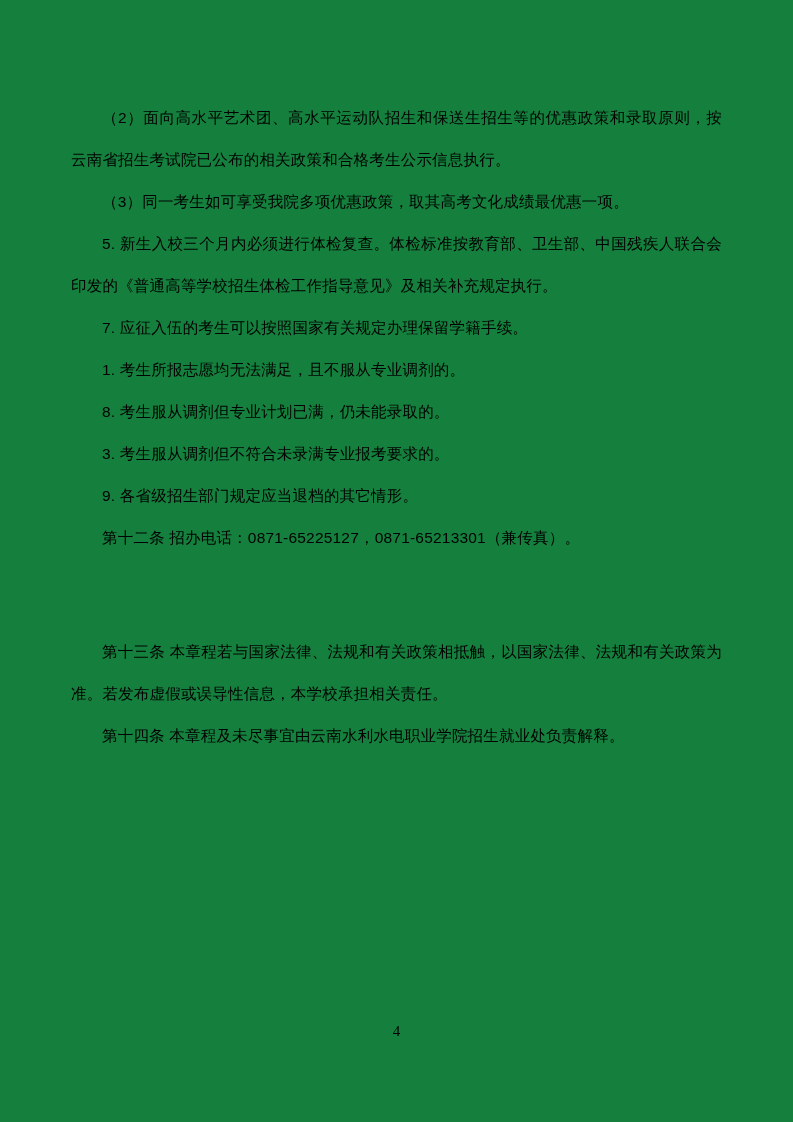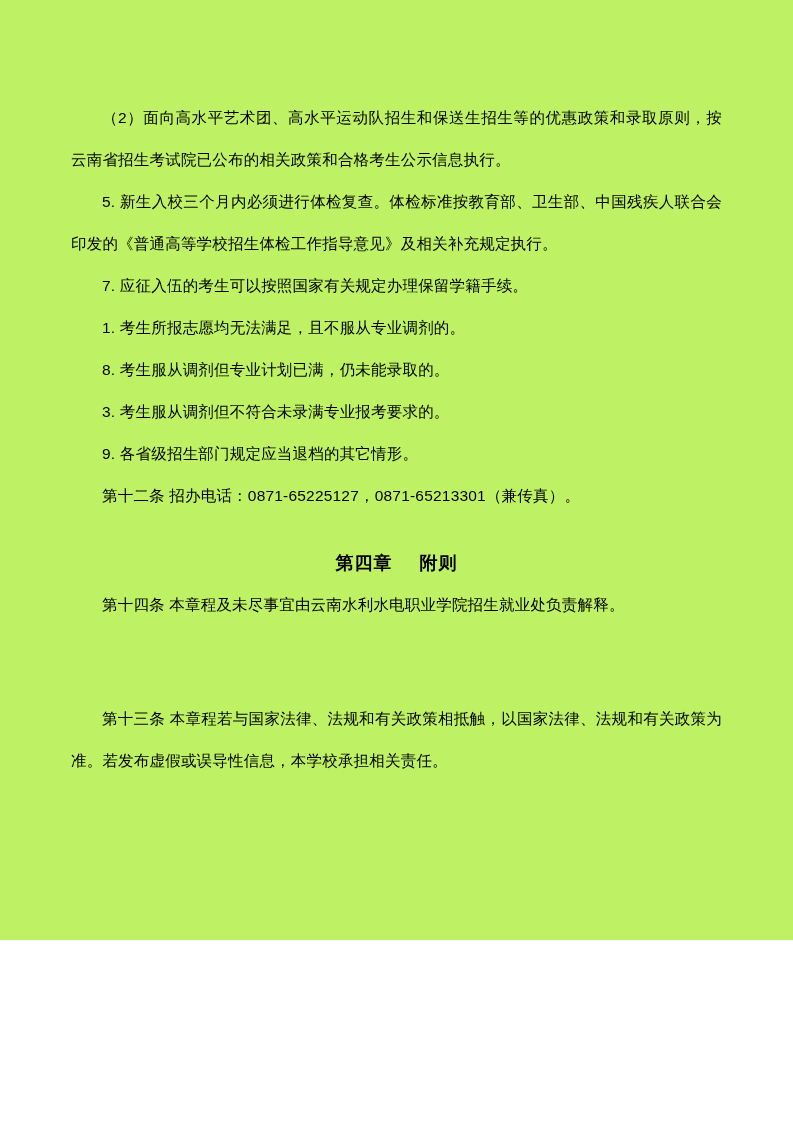--- a/index.html
+++ b/index.html
@@ -3,22 +3,22 @@
 <meta charset="utf-8">
 <style>
   html, body {
     margin: 0;
     padding: 0;
     background: #ffffff;
   }
   .page {
     position: relative;
     width: 793px;
-    height: 940px;
-    background: #bef264;
+    height: 1122px;
+    background: #15803d;
     color: #000000;
     font-family: "Liberation Sans", sans-serif;
     overflow: hidden;
   }
   .content {
     position: absolute;
     left: 71px;
     top: 97px;
     width: 651px;
     font-size: 15.5px;
@@ -58,31 +58,28 @@
     line-height: 18px;
     color: #000000;
   }
 </style>
 </head>
 <body>
 
 <div class="page">
   <div class="content">
     <p class="para">（2）面向高水平艺术团、高水平运动队招生和保送生招生等的优惠政策和录取原则，按云南省招生考试院已公布的相关政策和合格考生公示信息执行。</p>
+    <p class="para">（3）同一考生如可享受我院多项优惠政策，取其高考文化成绩最优惠一项。</p>
     <p class="para">5. 新生入校三个月内必须进行体检复查。体检标准按教育部、卫生部、中国残疾人联合会印发的《普通高等学校招生体检工作指导意见》及相关补充规定执行。</p>
     <p class="para">7. 应征入伍的考生可以按照国家有关规定办理保留学籍手续。</p>
     <p class="para">1. 考生所报志愿均无法满足，且不服从专业调剂的。</p>
     <p class="para">8. 考生服从调剂但专业计划已满，仍未能录取的。</p>
     <p class="para">3. 考生服从调剂但不符合未录满专业报考要求的。</p>
     <p class="para">9. 各省级招生部门规定应当退档的其它情形。</p>
     <p class="para">第十二条 招办电话：0871-65225127，0871-65213301（兼传真）。</p>
 
-    <h2 class="chapter-heading">
-      <span>第四章</span>
-      <span>附则</span>
-    </h2>
 
+    <p class="para para-after-heading">第十三条 本章程若与国家法律、法规和有关政策相抵触，以国家法律、法规和有关政策为准。若发布虚假或误导性信息，本学校承担相关责任。</p>
     <p class="para">第十四条 本章程及未尽事宜由云南水利水电职业学院招生就业处负责解释。</p>
-    <p class="para para-after-heading">第十三条 本章程若与国家法律、法规和有关政策相抵触，以国家法律、法规和有关政策为准。若发布虚假或误导性信息，本学校承担相关责任。</p>
   </div>
 
   <div class="page-number">4</div>
 </div>
 
 </body></html>

